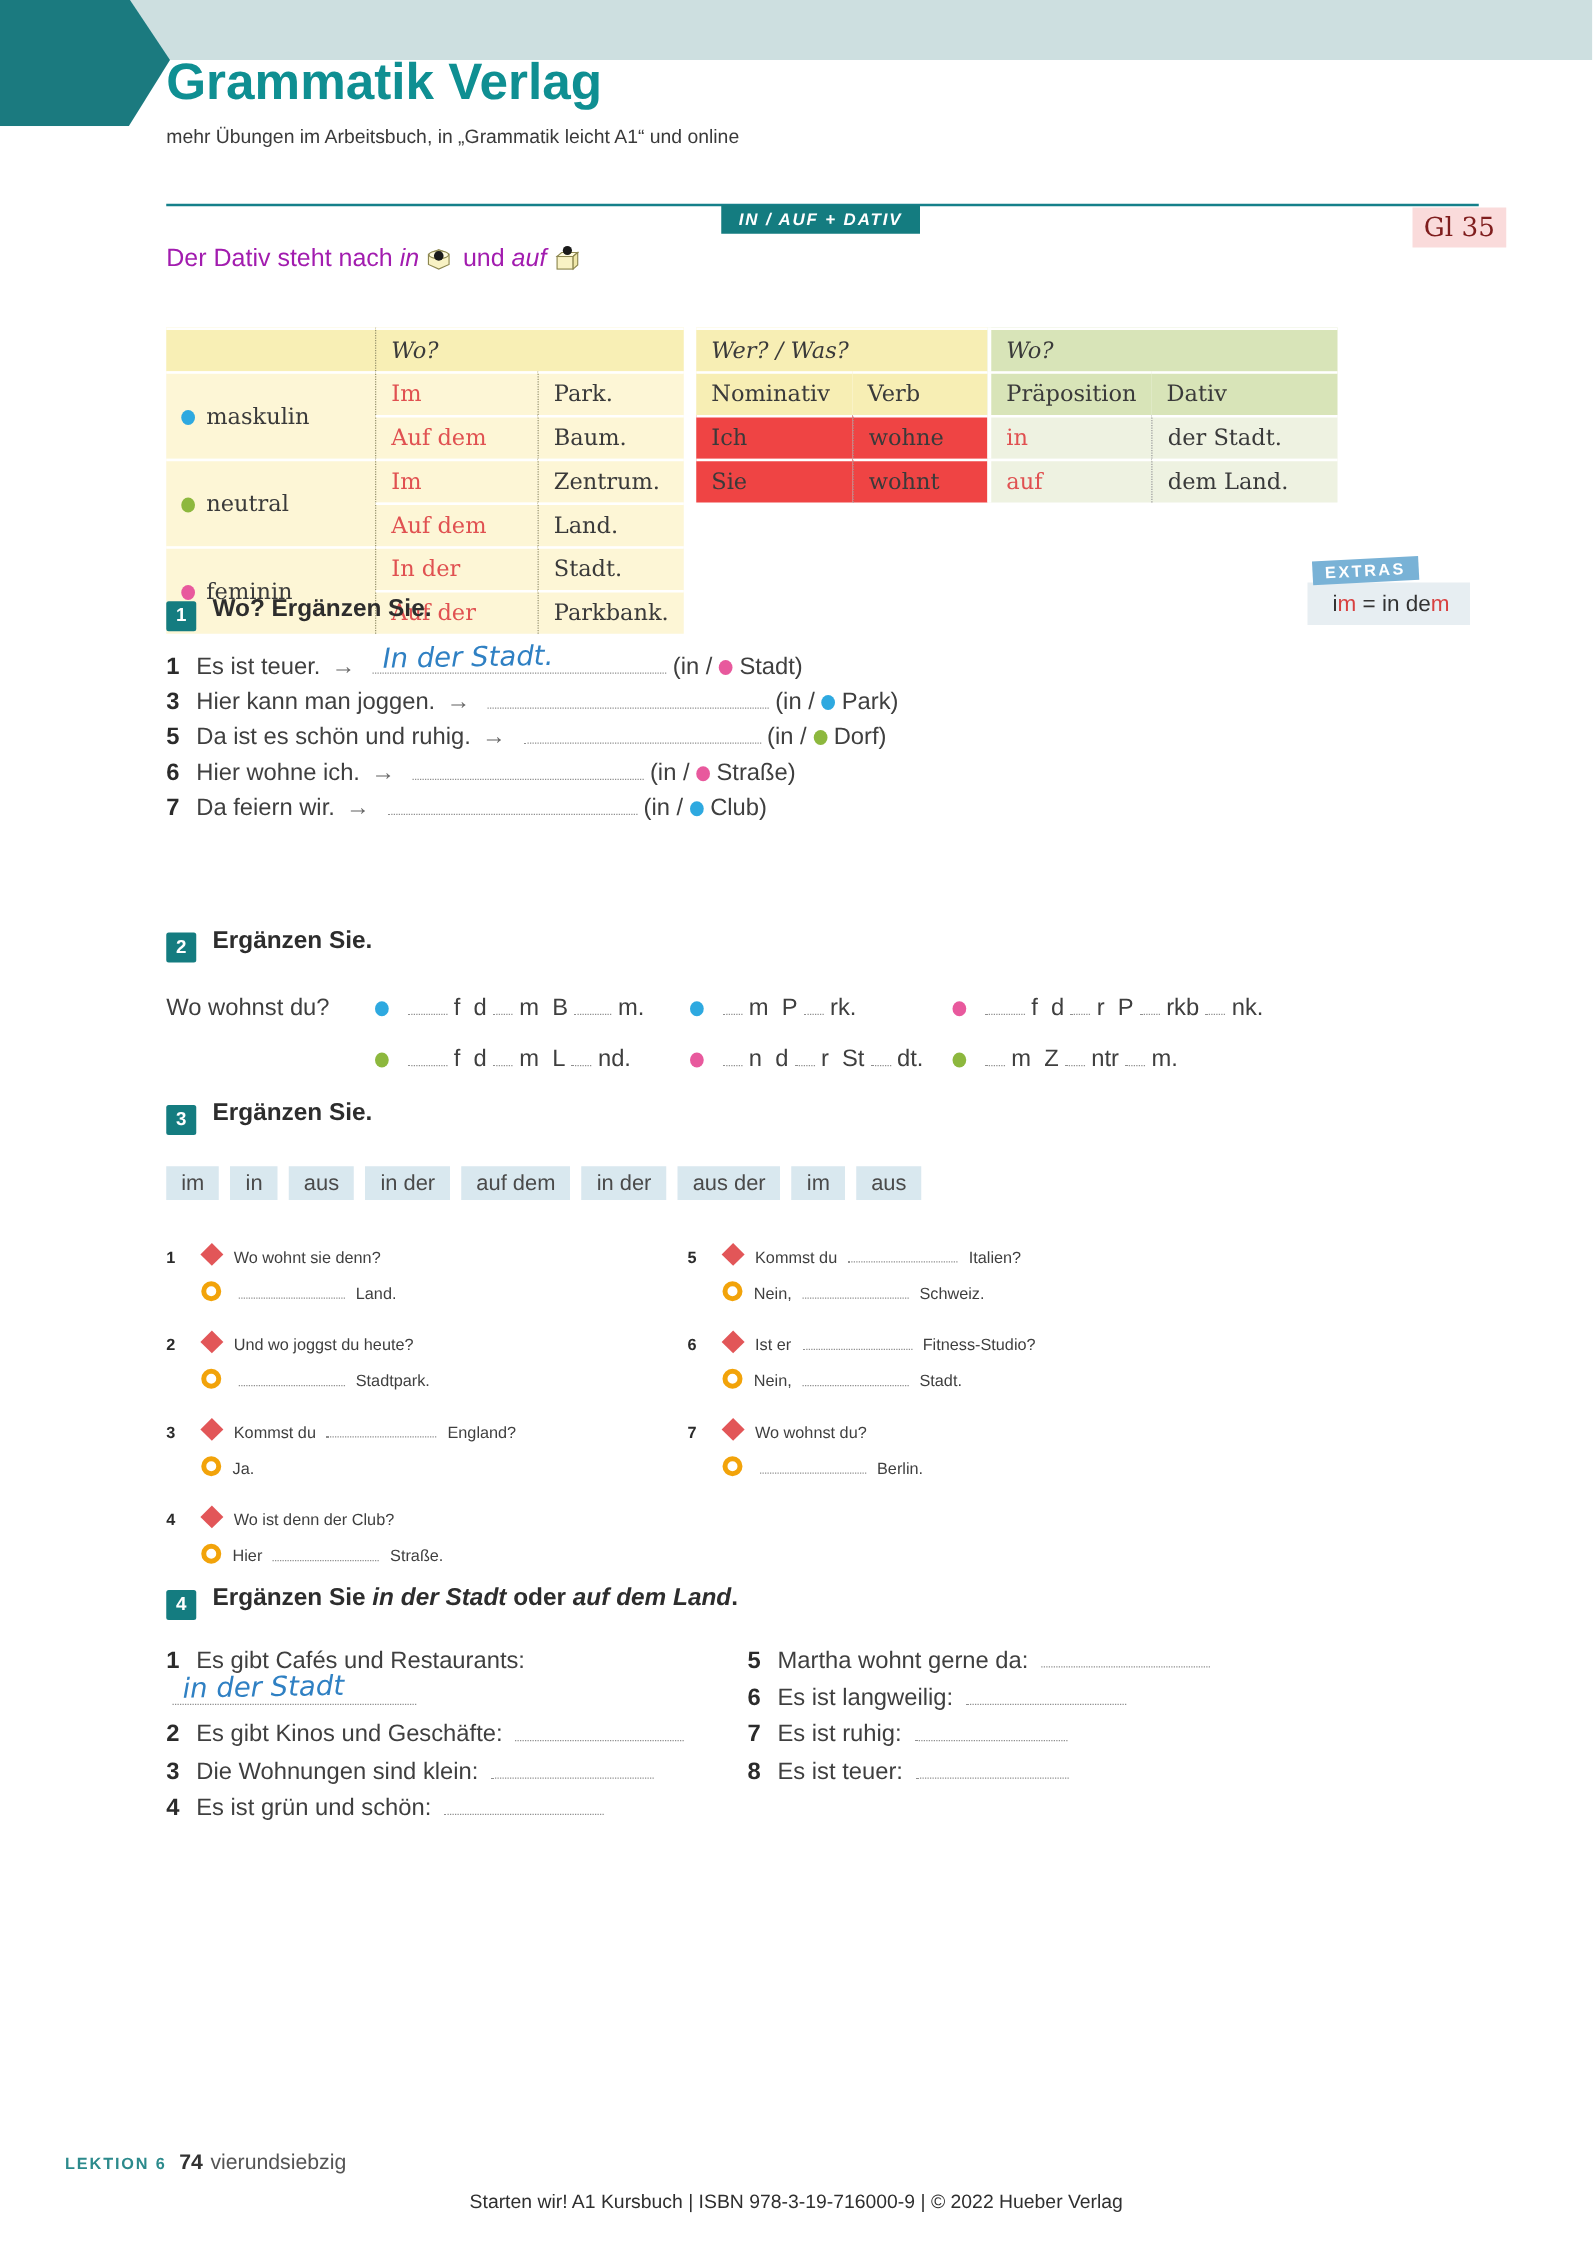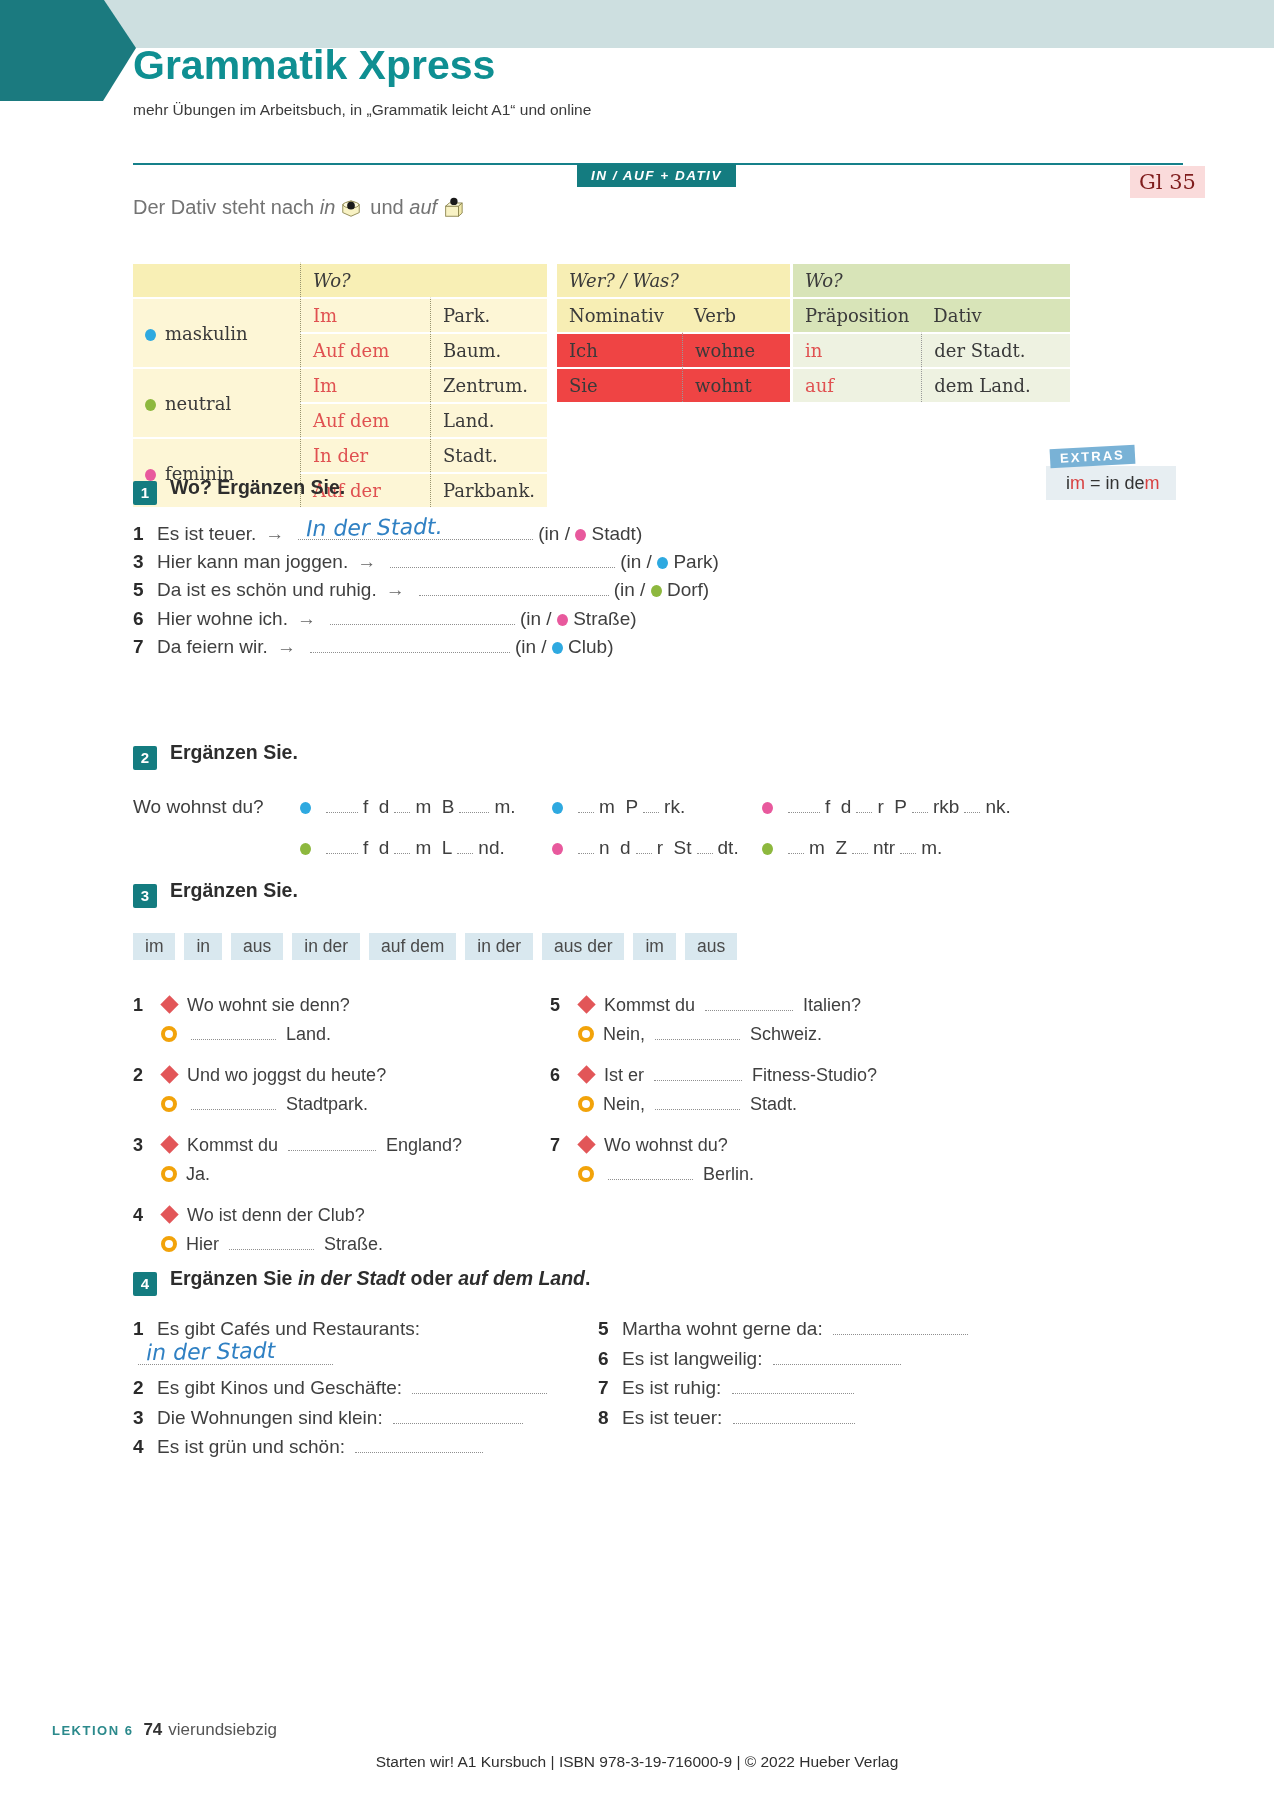--- a/index.html
+++ b/index.html
@@ -14,21 +14,21 @@
        clip-path:polygon(0 0,100% 0,100% 100%,30px 100%);}
   .banner-arrow{position:absolute;left:0;top:0;width:136px;height:101px;background:#1b7a7f;
        clip-path:polygon(0 0,104px 0,136px 48px,103px 101px,0 101px);}
   .title{position:absolute;left:133px;top:42px;margin:0;font-size:41px;font-weight:bold;color:#0f8f92;}
   .subtitle{position:absolute;left:133px;top:101px;font-size:15.5px;color:#3a3a3a;}
   .rule{position:absolute;left:133px;top:163px;width:1050px;border-top:2px solid #15808a;}
   .topic-badge{position:absolute;left:577px;top:164px;background:#147c80;color:#fff;
        font-size:13.5px;font-weight:bold;font-style:italic;letter-spacing:1.5px;padding:4px 14px;}
   .gl-badge{position:absolute;left:1118px;top:166px;background:#fadbdb;color:#7f1d1d;
        font-family:"DejaVu Serif",serif;font-size:21px;padding:4px 9px;margin-left:12px;}
-  .intro{position:absolute;left:133px;top:196px;font-size:20px;color:#737373;}
+  .intro{position:absolute;left:133px;top:196px;font-size:20px;color:#a21caf;}
   .intro em{font-style:italic;}
   .cube{vertical-align:-5px;margin:0 8px 0 5px;}
 
   
   .booktable{border-collapse:separate;border-spacing:0;font-family:"DejaVu Serif",serif;
        font-size:18px;color:#3a3a3a;}
   .booktable td,.booktable th{height:33px;padding:0 12px;border-top:2px solid #fff;font-weight:normal;text-align:left;}
   .gtable{position:absolute;left:133px;top:262px;}
   .gtable td{background:#fdf6d6;}
   .gtable .hb{background:#f8efb5;}
@@ -65,21 +65,21 @@
   .arrow{color:#666;margin:0 9px;}
 
   .ex2{position:absolute;left:133px;top:741px;width:1110px;}
   .ex2-grid{display:grid;grid-template-columns:167px 252px 210px 1fr;row-gap:19px;
        margin-top:26px;font-size:19px;align-items:baseline;}
   .ex2-item .dot{margin-right:10px;}
 
   .ex3{position:absolute;left:133px;top:879px;width:1110px;}
   .chips{margin-top:25px;}
   .chip{display:inline-block;background:#d9e8ef;color:#4a4a4a;padding:3px 12px;margin-right:9px;font-size:17.5px;}
-  .qa-cols{display:flex;margin-top:31px;font-size:18px;}
+  .qa-cols{display:flex;margin-top:31px;font-size:13px;}
   .qa-left{width:417px;}
   .qa-item{margin-bottom:12px;}
   .qrow,.arow{line-height:29px;}
   .arow{margin-left:24px;}
   .diamond{display:inline-block;width:13px;height:13px;background:#e25658;transform:rotate(45deg);
        margin:0 11px 0 6px;vertical-align:0px;}
   .ring{display:inline-block;width:8px;height:8px;border:4px solid #f2a30a;border-radius:50%;
        margin:0 9px 0 4px;vertical-align:-2px;}
 
   .ex4{position:absolute;left:133px;top:1267px;width:1110px;}
@@ -92,21 +92,21 @@
   .lektion{color:#2c8a8c;font-size:13px;letter-spacing:1.5px;font-weight:bold;margin-right:10px;}
   .pagenum{font-weight:bold;color:#333;margin-right:6px;}
   .pageword{color:#555;}
   .imprint{position:absolute;left:0;top:1753px;width:100%;text-align:center;font-size:15.5px;color:#2f2f2f;}
 </style>
 </head>
 <body>
 
 <div class="banner-strip"></div>
 <div class="banner-arrow"></div>
-<h1 class="title">Grammatik Xpress</h1>
+<h1 class="title">Grammatik Verlag</h1>
 <div class="subtitle">mehr Übungen im Arbeitsbuch, in „Grammatik leicht A1“ und online</div>
 <div class="rule"></div>
 <div class="topic-badge">IN / AUF + DATIV</div>
 <div class="gl-badge">Gl 35</div>
 
 <div class="intro">
   <span>Der Dativ steht nach</span>
   <em>in</em><svg class="cube" width="22" height="22" viewBox="0 0 24 24">
       <polygon points="3,8 12,4 21,8 21,17 12,21 3,17" fill="#f8f2c4" stroke="#8d8750" stroke-width="1"></polygon>
       <ellipse cx="12" cy="8.5" rx="8.6" ry="3.4" fill="#fdf9dd" stroke="#8d8750" stroke-width="1"></ellipse>

